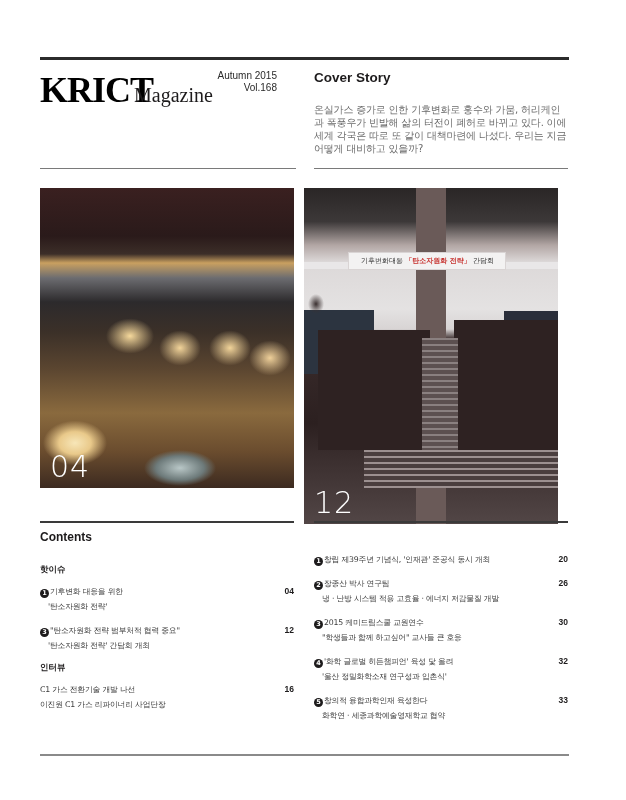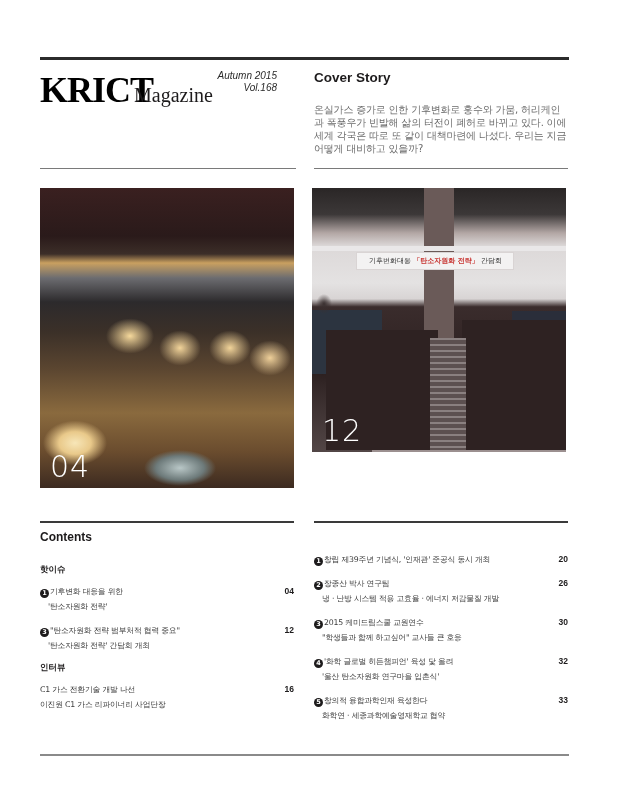--- a/index.html
+++ b/index.html
@@ -10,38 +10,38 @@
   .rule.top { left: 40px; top: 57px; width: 529px; height: 3px; background: #2b2b2b; }
   .rule.mid-l { left: 40px; top: 168px; width: 256px; height: 1px; background: #7a7a7a; }
   .rule.mid-r { left: 314px; top: 168px; width: 254px; height: 1px; background: #7a7a7a; }
   .rule.toc-l { left: 40px; top: 521px; width: 254px; height: 2px; background: #3a3a3a; }
   .rule.toc-r { left: 314px; top: 521px; width: 254px; height: 2px; background: #3a3a3a; }
   .rule.bottom { left: 40px; top: 754px; width: 529px; height: 2px; background: #8a8a8a; }
 
   .masthead { position: absolute; left: 40px; top: 70px; width: 260px; height: 40px; }
   .logo-krict { position: absolute; left: 0; top: 2px; font-family: "Liberation Serif", "DejaVu Serif", serif; font-weight: bold; font-size: 36px; letter-spacing: -1px; color: #000000; line-height: 36px; }
   .logo-mag { position: absolute; left: 94px; top: 14px; font-family: "Liberation Serif", "DejaVu Serif", serif; font-size: 20px; color: #1d1b1c; line-height: 22px; }
-  .issue { position: absolute; left: 173px; top: 0; text-align: right; font-family: "Liberation Sans", sans-serif; font-size: 10px; line-height: 12px; color: #2a2a2a; width: 64px; font-style: italic; }
+  .issue { position: absolute; left: 173px; top: 0; text-align: right; font-family: "Liberation Sans", sans-serif; font-size: 10px; line-height: 12px; color: #2a2a2a; width: 64px; }
 
   .cover-story { position: absolute; left: 314px; top: 70px; width: 256px; }
   .cover-story h2 { font-family: "Liberation Sans", sans-serif; font-weight: bold; font-size: 13.5px; color: #1d1b1c; margin-bottom: 18px; }
   .cover-story p { font-size: 10px; line-height: 13px; color: #6a6a6a; letter-spacing: -0.2px; }
 
   .photo { position: absolute; overflow: hidden; }
   .photo.left { left: 40px; top: 188px; width: 254px; height: 300px;
     background:
       radial-gradient(ellipse 40px 28px at 35px 255px, #f7e6b8 0%, #e9c98a 40%, transparent 80%),
       radial-gradient(ellipse 30px 22px at 90px 148px, #f6d99c 0%, transparent 80%),
       radial-gradient(ellipse 26px 22px at 140px 160px, #f2d49a 0%, transparent 80%),
       radial-gradient(ellipse 26px 22px at 190px 160px, #f2d49a 0%, transparent 80%),
       radial-gradient(ellipse 26px 22px at 230px 170px, #efd09a 0%, transparent 80%),
       radial-gradient(ellipse 40px 20px at 140px 280px, #b9c7c7 0%, #6d7a7a 60%, transparent 90%),
       linear-gradient(180deg, #3a2020 0%, #2a1a1a 16%, #3c2e28 22%, #c9a060 25%, #6c6c70 30%, #2c2a2c 38%, #3b3028 48%, #5a4530 60%, #8a6a3e 75%, #6a4c2e 88%, #3c2a20 100%);
   }
-  .photo.right { left: 312px; top: 188px; width: 254px; height: 264px;
+  .photo.right { left: 304px; top: 188px; width: 254px; height: 336px;
     background:
       linear-gradient(180deg, transparent 0%, transparent 22%, #e9e7e8 22%, #e9e7e8 24%, transparent 24%),
       linear-gradient(90deg, transparent 0%, transparent 44%, #6a5a58 44%, #6a5a58 56%, transparent 56%),
       linear-gradient(180deg, #2a2626 0%, #3c3838 10%, #b2a6a4 17%, #dcd8d8 22%, #e4e2e2 36%, #d8d4d4 42%, #3a2c2c 45%, #2c2020 70%, #3a2e2e 80%, #524646 100%);
   }
   .banner { position: absolute; left: 44px; top: 64px; width: 158px; height: 18px; background: #f3f2f2; border: 1px solid #d9d4d4; font-size: 7px; line-height: 16px; color: #2a2a2a; padding-left: 12px; white-space: nowrap; overflow: hidden; }
   .banner .hl { color: #c7322f; font-weight: bold; }
   .table-l { position: absolute; left: 14px; top: 142px; width: 112px; height: 120px; background: #2e2222; }
   .table-r { position: absolute; left: 150px; top: 132px; width: 104px; height: 130px; background: #2e2222; }
   .carpet { position: absolute; left: 118px; top: 150px; width: 36px; height: 150px;
@@ -149,21 +149,21 @@
   </div>
 
   <div class="entry">
     <div class="entry-line"><span class="bullet">3</span><span>2015 케미드림스쿨 교원연수</span></div>
     <div class="entry-sub">"학생들과 함께 하고싶어" 교사들 큰 호응</div>
     <span class="page">30</span>
   </div>
 
   <div class="entry">
     <div class="entry-line"><span class="bullet">4</span><span>'화학 글로벌 히든챔피언' 육성 닻 올려</span></div>
-    <div class="entry-sub">'울산 탄소자원화 연구마을 입촌식'</div>
+    <div class="entry-sub">'울산 정밀화학소재 연구성과 입촌식'</div>
     <span class="page">32</span>
   </div>
 
   <div class="entry">
     <div class="entry-line"><span class="bullet">5</span><span>창의적 융합과학인재 육성한다</span></div>
     <div class="entry-sub">화학연 · 세종과학예술영재학교 협약</div>
     <span class="page">33</span>
   </div>
 </div>
 

